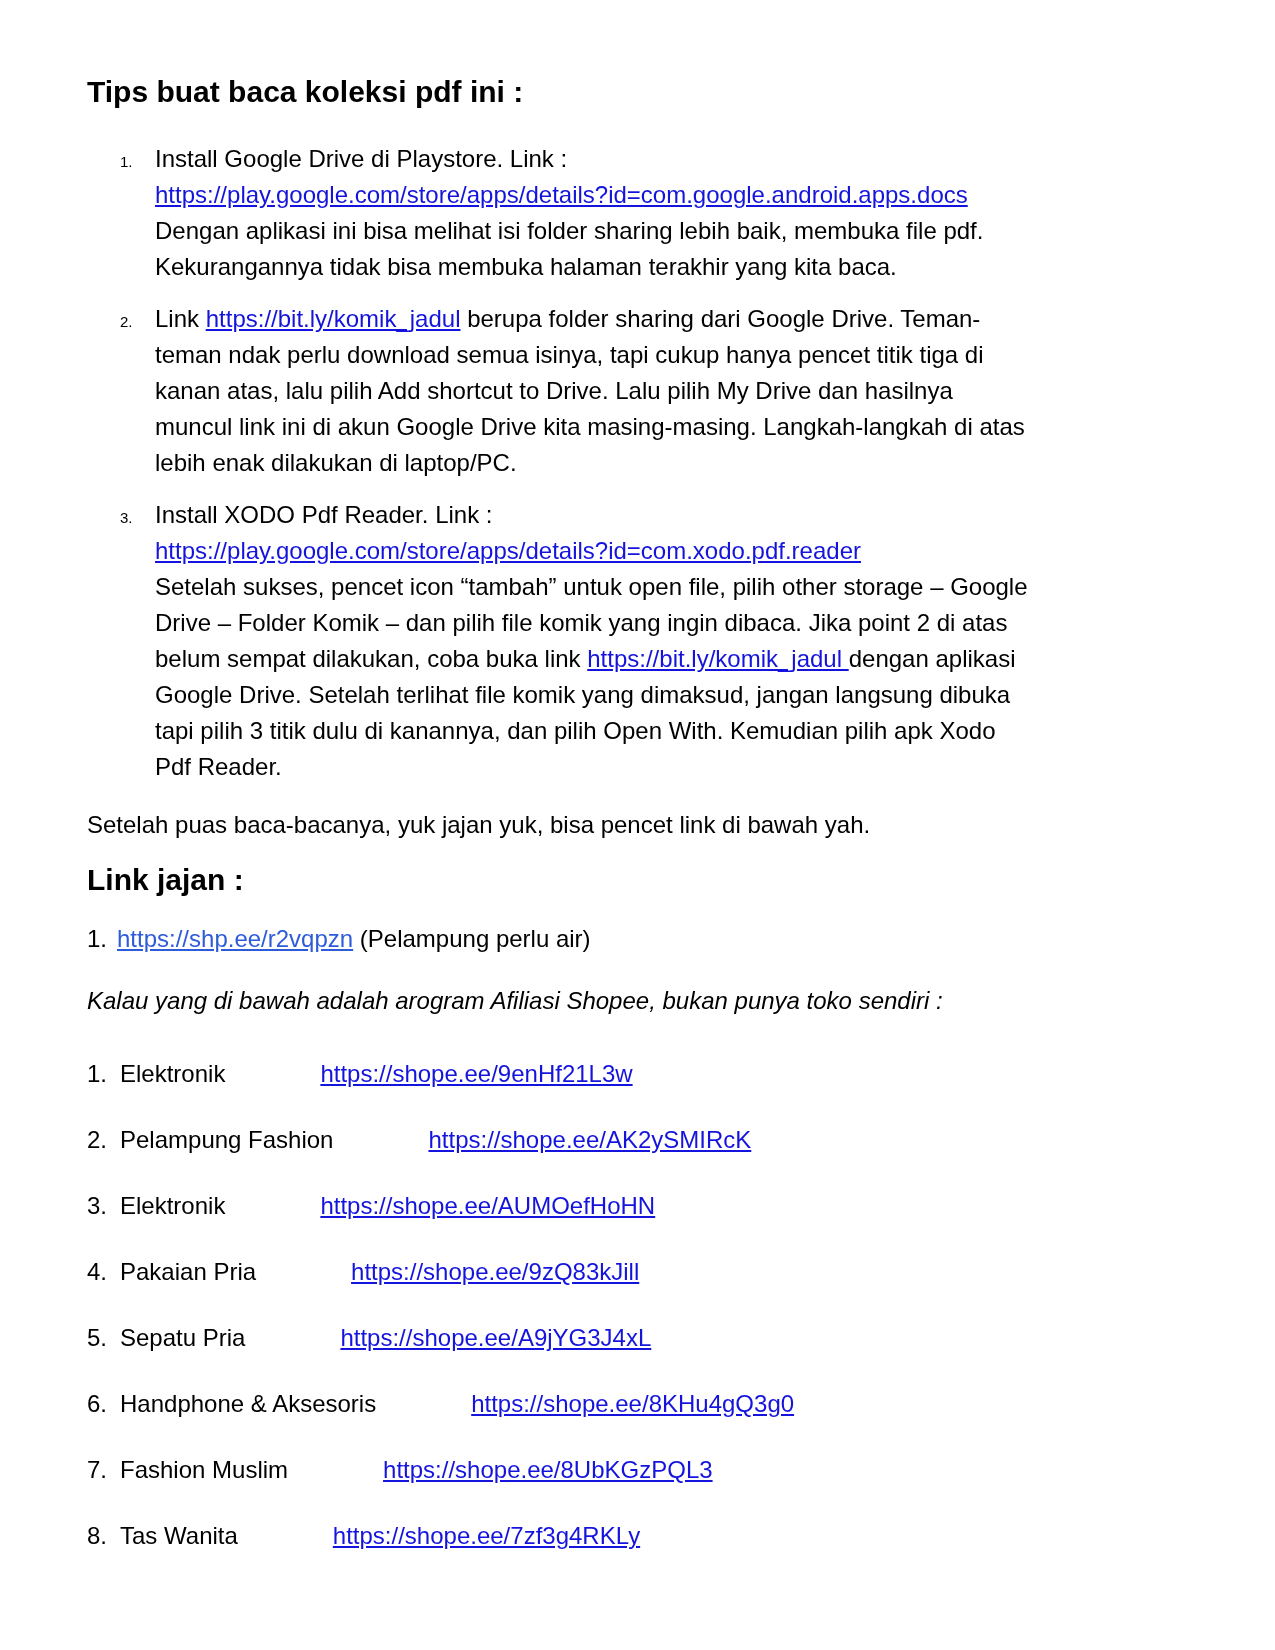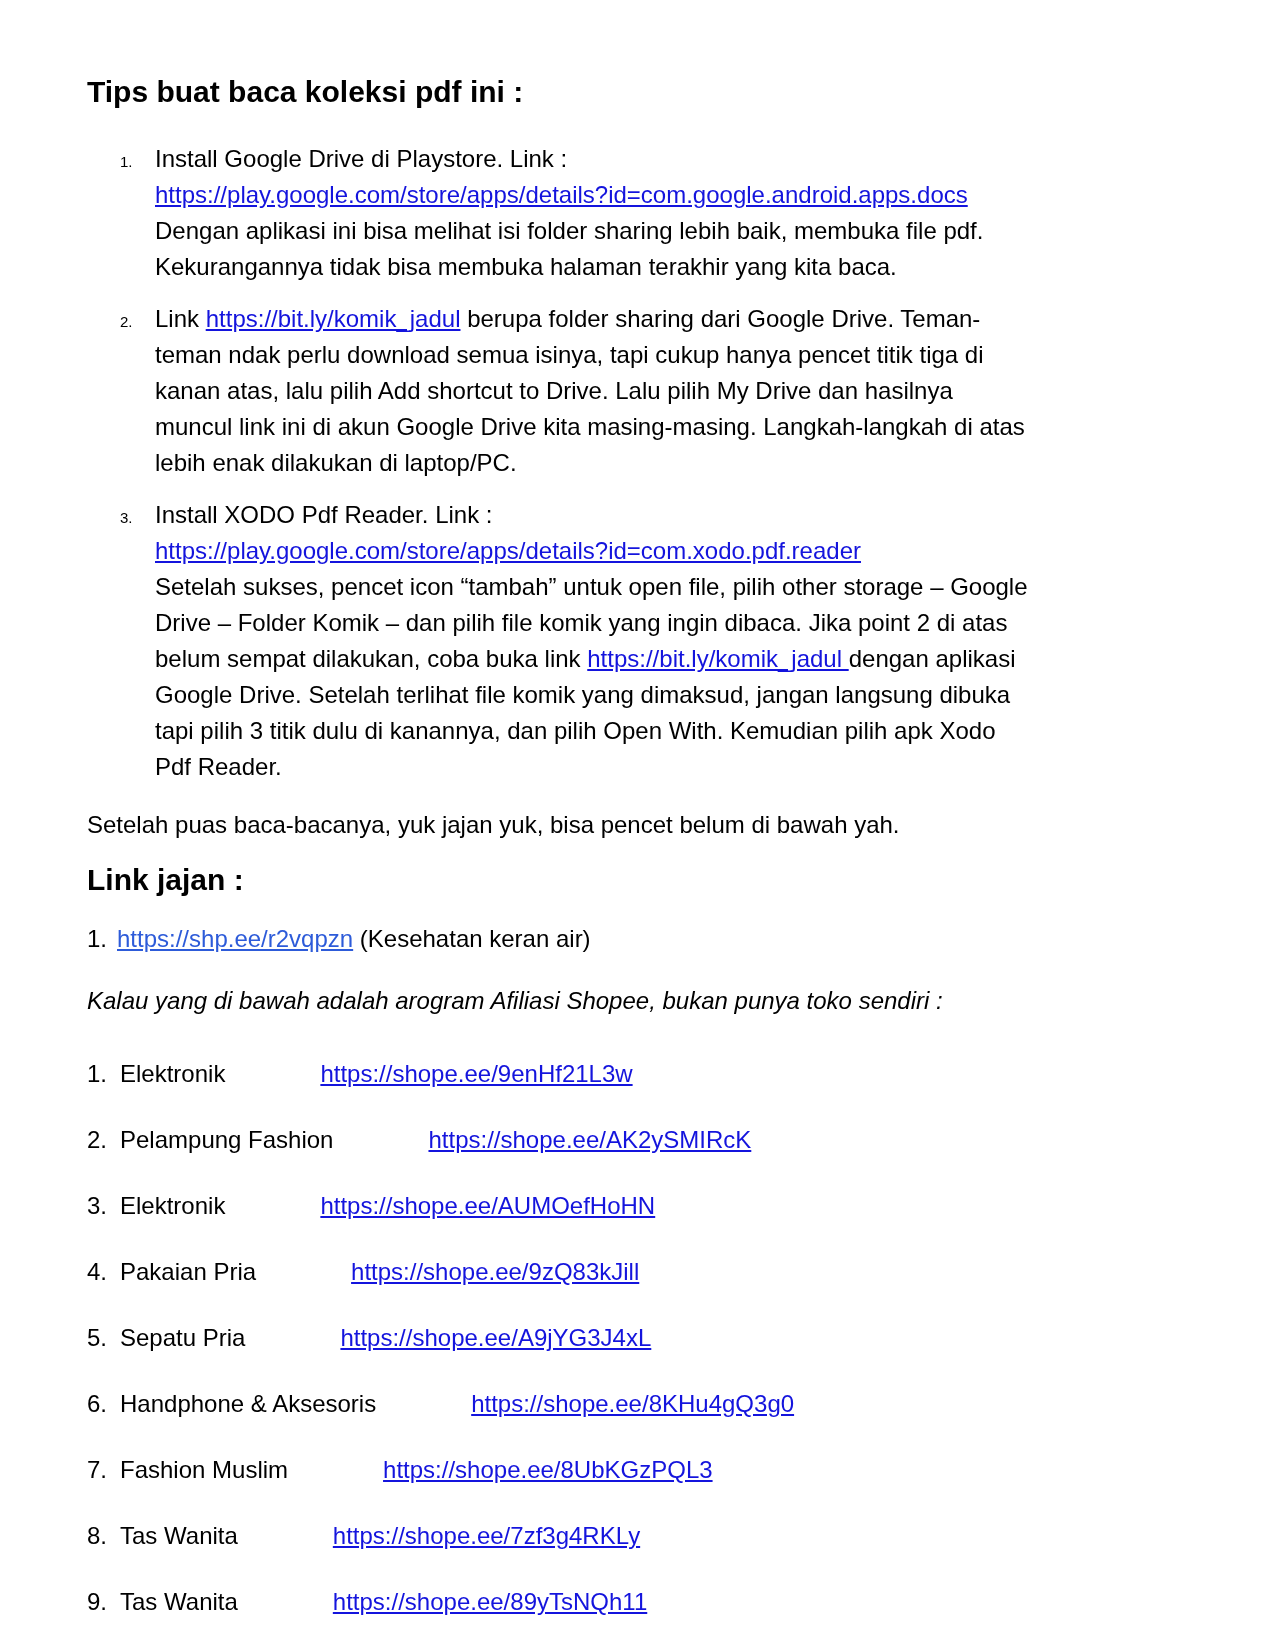--- a/index.html
+++ b/index.html
@@ -86,35 +86,34 @@
       <li class="tip"><span class="tip-num">3.</span><span>Install XODO Pdf Reader. Link :
 </span><a class="lnk">https://play.google.com/store/apps/details?id=com.xodo.pdf.reader</a><span>
 Setelah sukses, pencet icon “tambah” untuk open file, pilih other storage – Google
 Drive – Folder Komik – dan pilih file komik yang ingin dibaca. Jika point 2 di atas
 belum sempat dilakukan, coba buka link </span><a class="lnk">https://bit.ly/komik_jadul </a><span> dengan aplikasi
 Google Drive. Setelah terlihat file komik yang dimaksud, jangan langsung dibuka
 tapi pilih 3 titik dulu di kanannya, dan pilih Open With. Kemudian pilih apk Xodo
 Pdf Reader.</span></li>
     </ol>
 
-  <p class="para">Setelah puas baca-bacanya, yuk jajan yuk, bisa pencet belum di bawah yah.</p>
+  <p class="para">Setelah puas baca-bacanya, yuk jajan yuk, bisa pencet link di bawah yah.</p>
 
   <h2 class="h-title2">Link jajan :</h2>
 
   <div class="jajan-row">
-    <span class="jajan-num">1.</span><a class="lnk-light">https://shp.ee/r2vqpzn</a><span> (Kesehatan keran air)</span>
+    <span class="jajan-num">1.</span><a class="lnk-light">https://shp.ee/r2vqpzn</a><span> (Pelampung perlu air)</span>
   </div>
 
   <p class="para para-kalau">Kalau yang di bawah adalah arogram Afiliasi Shopee, bukan punya toko sendiri :</p>
 
   <ol class="shops">
       <li class="shop-row"><span class="shop-num">1.</span><span class="shop-label">Elektronik</span><a class="lnk">https://shope.ee/9enHf21L3w</a></li>
       <li class="shop-row"><span class="shop-num">2.</span><span class="shop-label">Pelampung Fashion</span><a class="lnk">https://shope.ee/AK2ySMIRcK</a></li>
       <li class="shop-row"><span class="shop-num">3.</span><span class="shop-label">Elektronik</span><a class="lnk">https://shope.ee/AUMOefHoHN</a></li>
       <li class="shop-row"><span class="shop-num">4.</span><span class="shop-label">Pakaian Pria</span><a class="lnk">https://shope.ee/9zQ83kJill</a></li>
       <li class="shop-row"><span class="shop-num">5.</span><span class="shop-label">Sepatu Pria</span><a class="lnk">https://shope.ee/A9jYG3J4xL</a></li>
       <li class="shop-row"><span class="shop-num">6.</span><span class="shop-label">Handphone &amp; Aksesoris</span><a class="lnk">https://shope.ee/8KHu4gQ3g0</a></li>
       <li class="shop-row"><span class="shop-num">7.</span><span class="shop-label">Fashion Muslim</span><a class="lnk">https://shope.ee/8UbKGzPQL3</a></li>
       <li class="shop-row"><span class="shop-num">8.</span><span class="shop-label">Tas Wanita</span><a class="lnk">https://shope.ee/7zf3g4RKLy</a></li>
-      <li class="shop-row"><span class="shop-num">9.</span><span class="shop-label">Tas Wanita</span><a class="lnk">https://shope.ee/89yTsNQh11</a></li>
     </ol>
 
 </div>
 
 </body></html>

